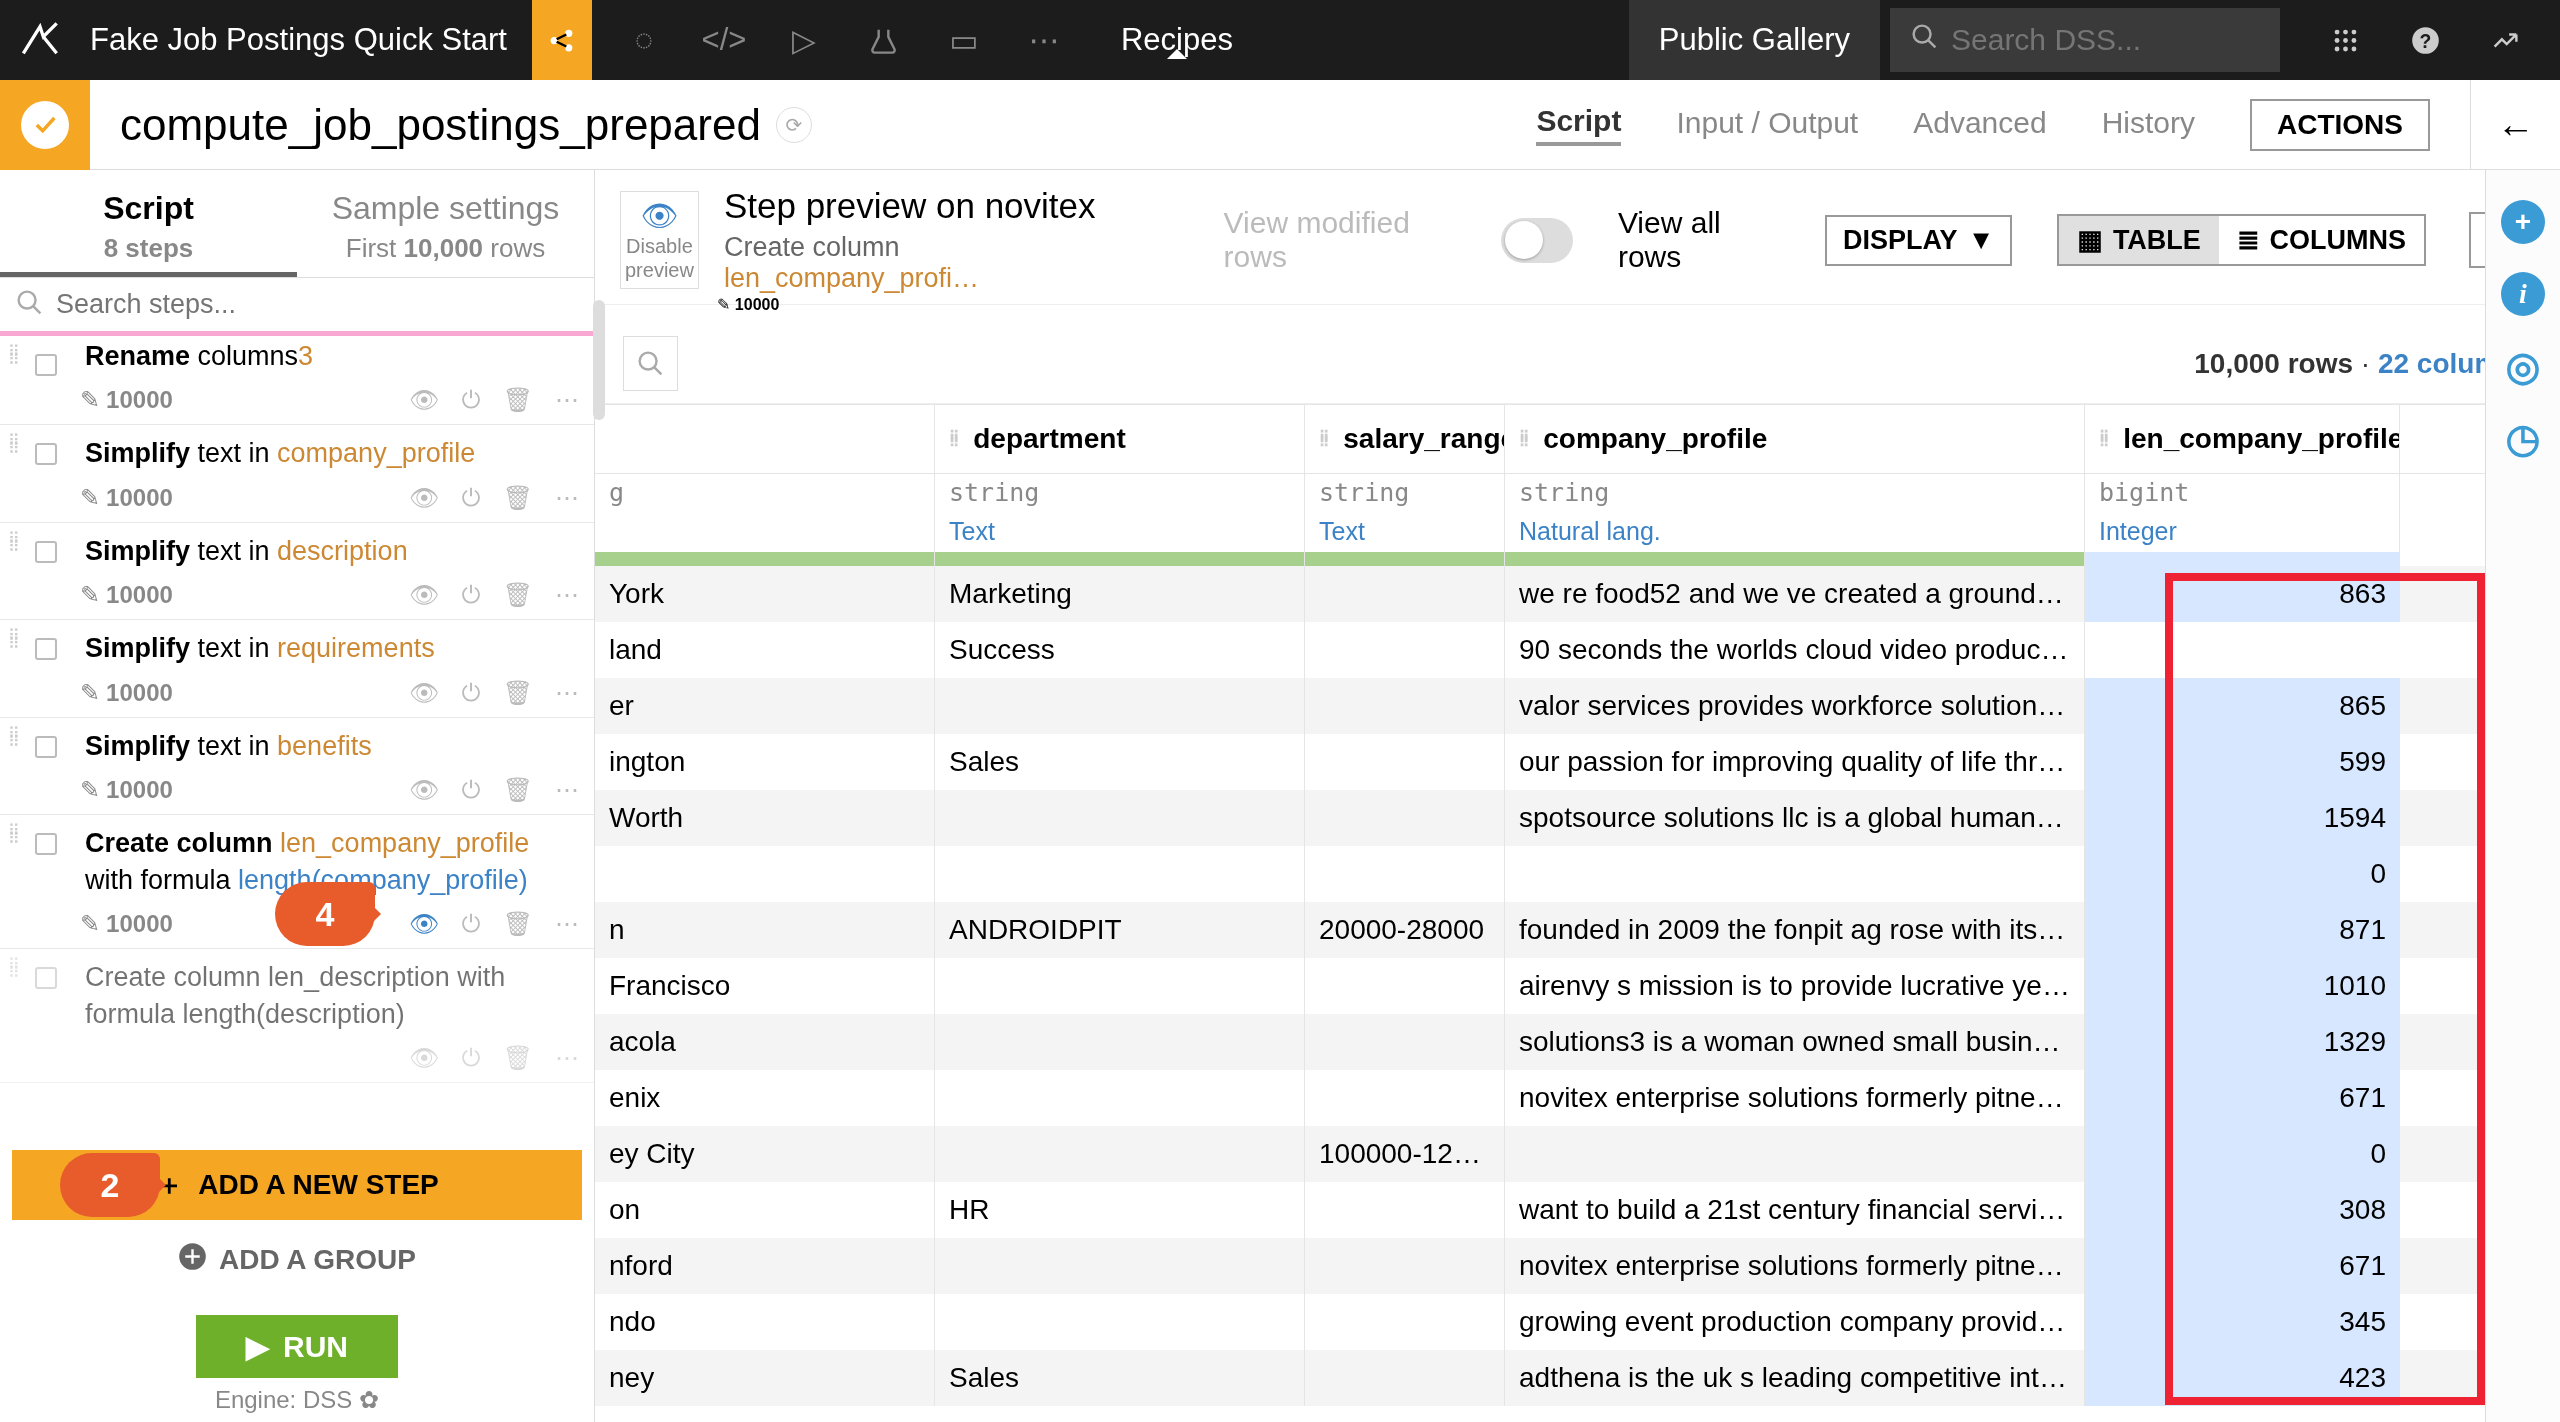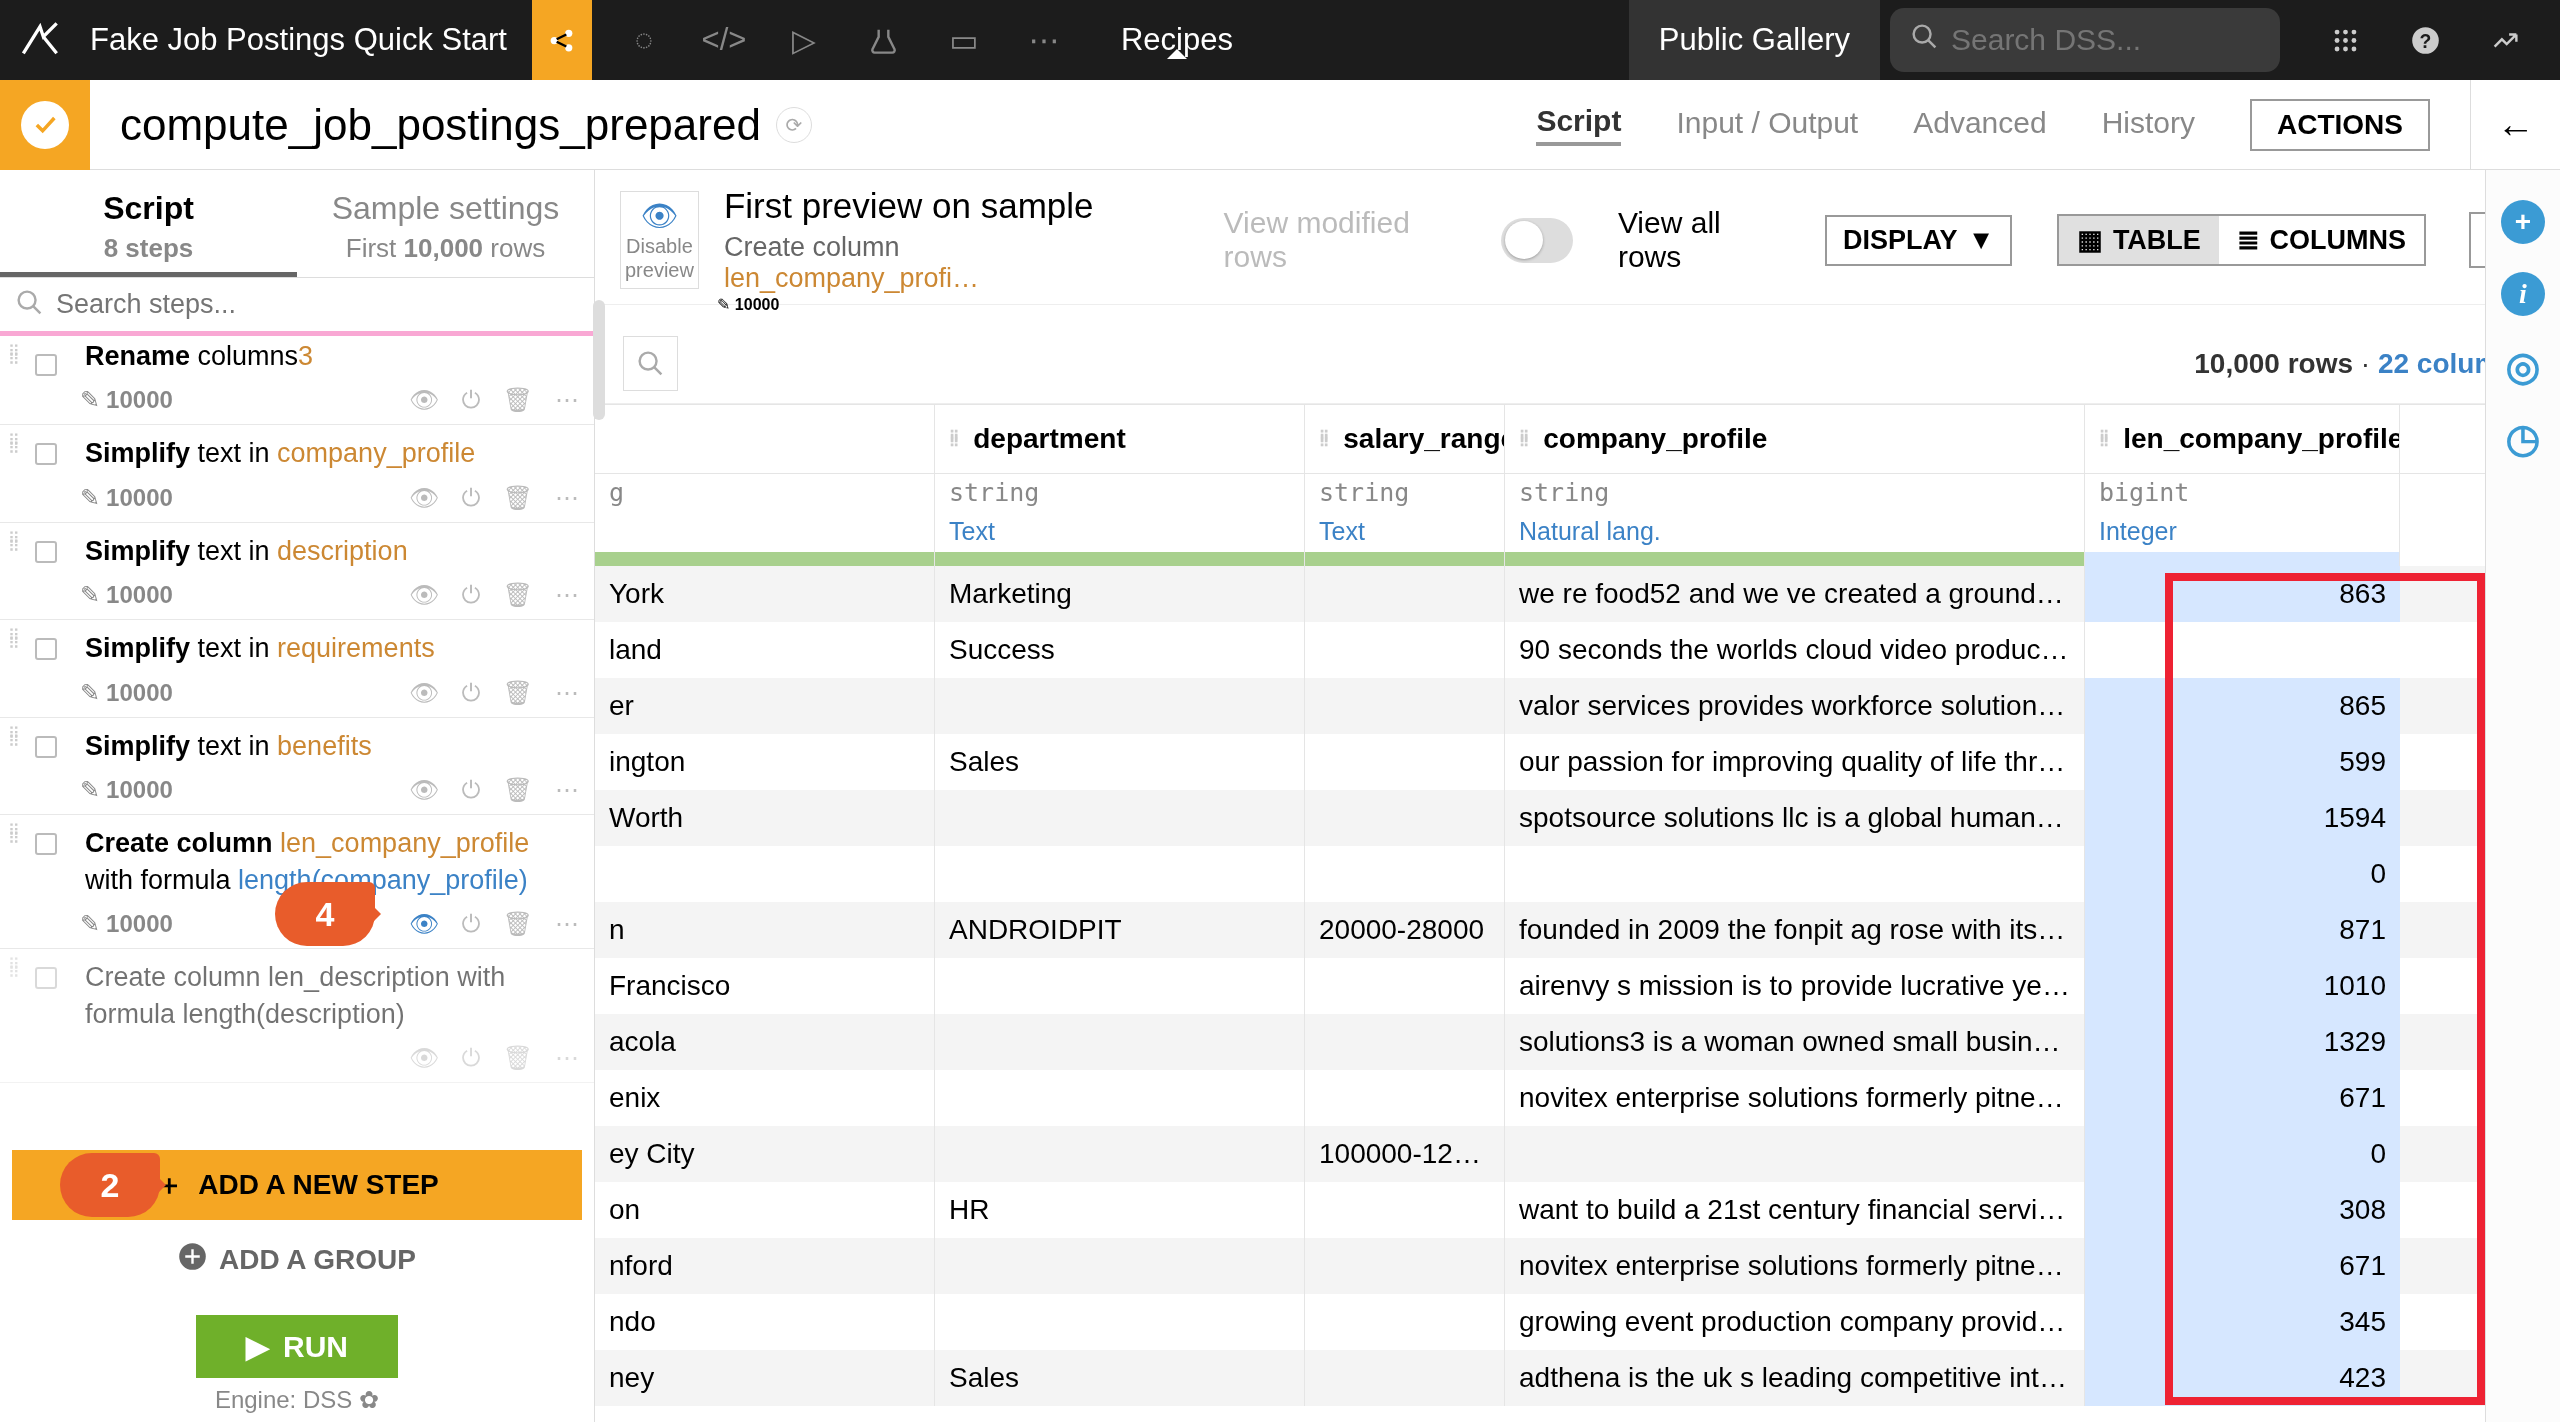--- a/index.html
+++ b/index.html
@@ -11,21 +11,21 @@
 .topbar .logo svg { width: 40px; height: 40px; fill: #fff; }
 .topbar .project { padding: 0 25px 0 10px; font-weight: 500; white-space: nowrap; }
 .topbar .share { width: 60px; height: 80px; background: #f5a623; display: flex; align-items: center; justify-content: center; }
 .topbar .tool-icons { display: flex; gap: 0; padding: 0 12px; }
 .topbar .tool-icons .ticon { width: 80px; height: 80px; display: flex; align-items: center; justify-content: center; color: #888; }
 .topbar .recipes-wrap { position: relative; text-align: center; }
 .topbar .recipes { padding: 0 25px; color: #fff; }
 .topbar .recipes-wrap::after { content:''; position:absolute; bottom:-1px; left:50%; margin-left:-10px; border:10px solid transparent; border-bottom-color:#fff; }
 .topbar .spacer { flex: 1; }
 .topbar .gallery { height: 80px; display: flex; align-items: center; padding: 0 30px; background: #333; }
-.topbar .search { display: flex; align-items: center; padding: 0 18px 0 20px; background: #3a3a3a; height: 64px; margin: 8px 10px; border-radius: 14px; width: 390px; }
+.topbar .search { display: flex; align-items: center; padding: 0 18px 0 20px; background: #3a3a3a; height: 64px; margin: 8px 10px; border-radius: 0; width: 390px; }
 .topbar .search input { background: transparent; border: none; color: #aaa; font-size: 30px; outline: none; width: 100%; }
 .topbar .right-icons { display: flex; gap: 0; padding: 0 15px; }
 .topbar .right-icons .ricon { width: 80px; display:flex; align-items:center; justify-content:center; color:#ccc; }
 
 
 .titlebar { display: flex; height: 90px; align-items: center; border-bottom: 1px solid #ddd; }
 .titlebar .circle-icon { width: 90px; height: 90px; background: #f5a623; display: flex; align-items: center; justify-content: center; }
 .titlebar .circle-icon .cir { width: 48px; height: 48px; border-radius: 50%; background:#fff; display:flex; align-items:center; justify-content:center; }
 .titlebar h1 { padding-left: 30px; font-size: 44px; font-weight: 400; }
 .titlebar .reload { margin-left: 15px; width: 36px; height:36px; border-radius:50%; border:1px solid #ddd; display:flex; align-items:center; justify-content:center; color:#aaa; font-size:20px;}
@@ -396,21 +396,21 @@
 
   <div class="drag-handle"></div>
 
   <div class="right">
     <div class="rhead">
       <div class="disable-prev">
         <span class="eye">👁</span>
         <span>Disable<br>preview</span>
       </div>
       <div class="titleblk">
-        <div class="t1">First preview on sample</div>
+        <div class="t1">Step preview on novitex</div>
         <div class="t2">
           <span>Create column </span><span class="red">len_company_profi…</span>
         </div>
       </div>
       <div class="mod">View modified rows</div>
       <div class="toggle"></div>
       <div class="viewall">View all rows</div>
       <div style="flex:1"></div>
       <div class="display-btn">
         <span>DISPLAY</span>

